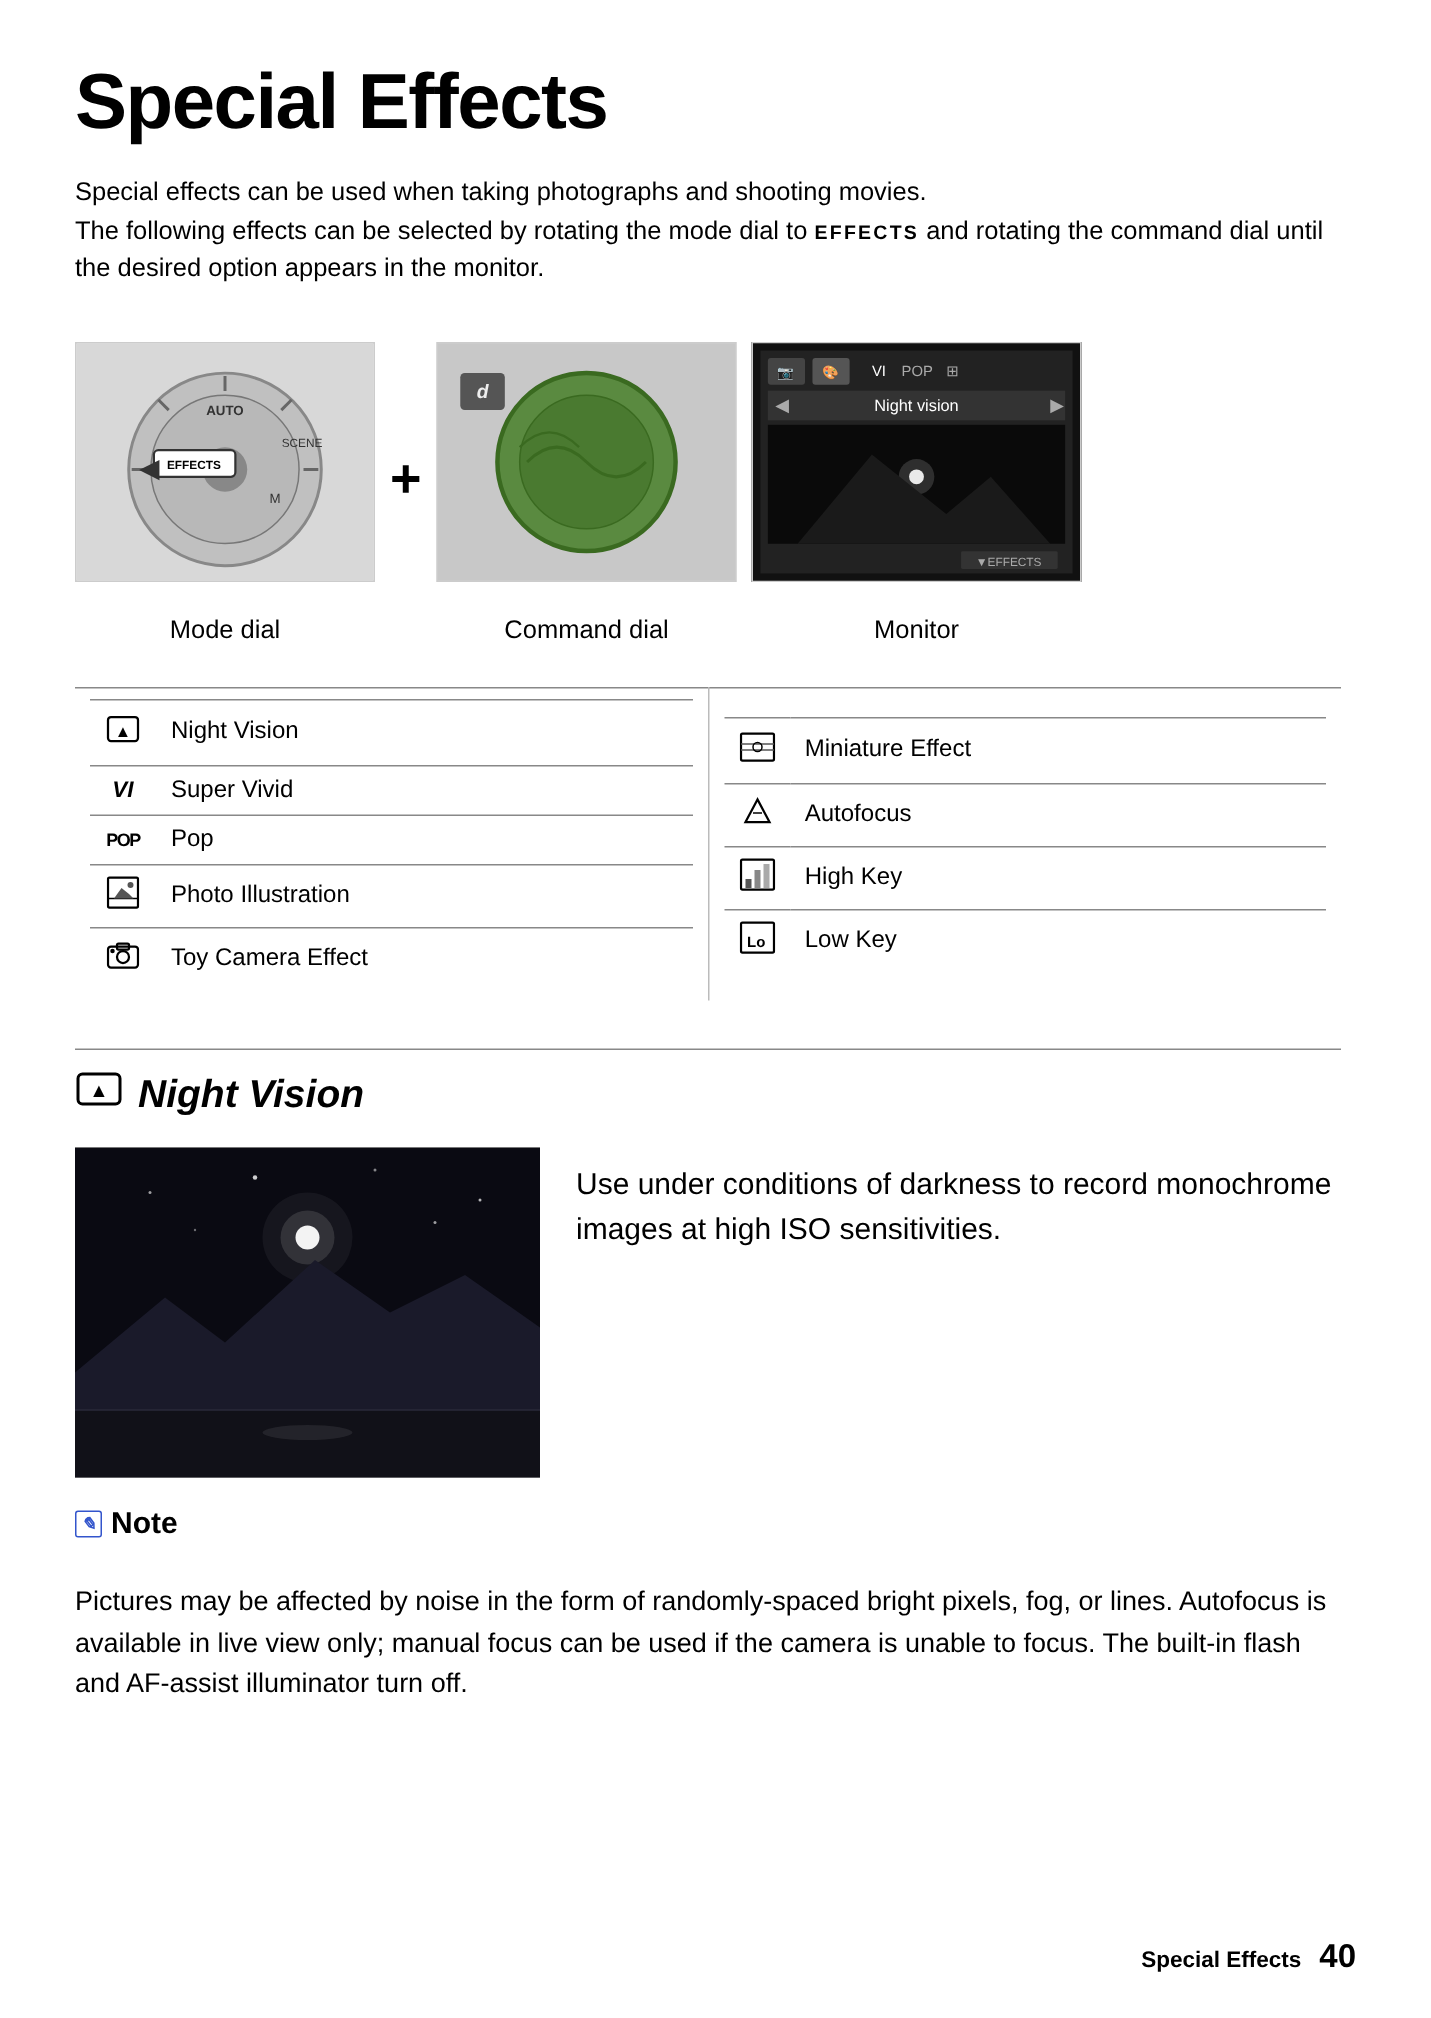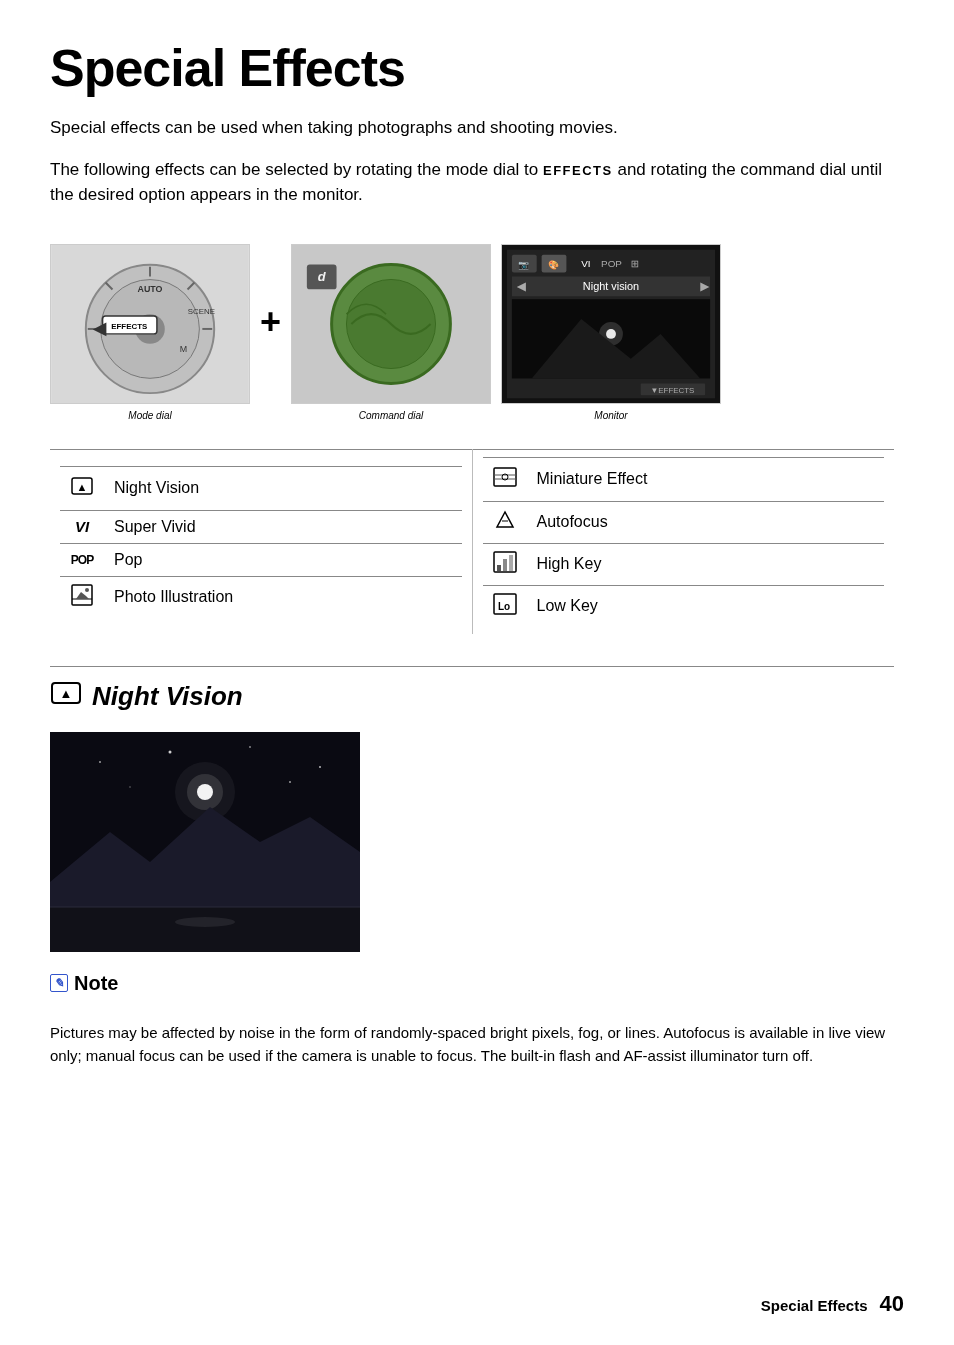--- a/index.html
+++ b/index.html
@@ -17,21 +17,20 @@
       font-size: 52px;
       font-weight: 900;
       line-height: 1.1;
       margin-bottom: 18px;
       letter-spacing: -1px;
     }
 
     .intro-text {
       font-size: 17px;
       line-height: 1.5;
-      margin-bottom: 16px;
     }
 
     .effects-intro {
       font-size: 17px;
       line-height: 1.5;
       margin-bottom: 36px;
     }
 
     
     .dials-row {
@@ -63,23 +62,22 @@
     }
     .dial-img.command-dial {
       background: #d0d0d0;
     }
     .dial-img.monitor-img {
       background: #111;
       color: #aaa;
       width: 220px;
     }
     .dial-label {
-      font-style: italic;
-      font-size: 10px;
-      margin-top: 6px;
+      font-size: 17px;
+      margin-top: 22px;
       color: #000;
     }
     .plus-sign {
       font-size: 36px;
       font-weight: bold;
       color: #000;
       margin-top: -20px;
     }
 
     
@@ -176,21 +174,21 @@
       align-items: center;
       justify-content: center;
       border-radius: 2px;
       font-size: 12px;
     }
     .note-label {
       font-weight: bold;
       font-size: 20px;
     }
     .note-text {
-      font-size: 15px;
+      font-size: 18px;
       line-height: 1.55;
       color: #000;
       margin-top: 26px;
     }
 
     
     .page-footer {
       position: absolute;
       bottom: 28px;
       right: 50px;
@@ -346,20 +344,31 @@
         <tr style="border-top:1px solid #bbb;">
           <td class="effect-icon">
             <svg width="22" height="22" viewBox="0 0 22 22">
                     <rect x="1" y="1" width="20" height="20" rx="1" fill="none" stroke="#000" stroke-width="1.5"></rect>
                     <line x1="1" y1="15" x2="21" y2="15" stroke="#000" stroke-width="1"></line>
                     <polygon points="5,15 10,8 15,12 18,15" fill="#555"></polygon>
                     <circle cx="16" cy="6" r="2" fill="#555"></circle>
                   </svg>
           </td>
           <td class="effect-name">Photo Illustration</td>
+        </tr>
+        <tr style="border-top:1px solid #bbb;">
+          <td class="effect-icon">
+            <svg width="22" height="22" viewBox="0 0 22 22">
+                    <rect x="1" y="5" width="20" height="14" rx="2" fill="none" stroke="#000" stroke-width="1.5"></rect>
+                    <circle cx="11" cy="12" r="4" fill="none" stroke="#000" stroke-width="1.5"></circle>
+                    <rect x="7" y="3" width="8" height="4" rx="1" fill="none" stroke="#000" stroke-width="1.5"></rect>
+                    <circle cx="4" cy="8" r="1.5" fill="#000"></circle>
+                  </svg>
+          </td>
+          <td class="effect-name">Toy Camera Effect</td>
         </tr>
       </tbody>
           </table>
     </td>
     <td class="col-right">
       <table style="width:100%; border-collapse:collapse;">
         <tbody>
               <tr>
           <td class="effect-icon">
             <svg width="24" height="24" viewBox="0 0 24 24">
@@ -434,20 +443,21 @@
       <circle cx="155" cy="60" r="30" fill="#fff" opacity="0.05"></circle>
 
       <polygon points="0,220 0,150 60,100 100,130 160,75 210,110 260,85 310,120 310,220" fill="#1a1a2a"></polygon>
 
       <rect x="0" y="175" width="310" height="45" fill="#111118"></rect>
       <line x1="0" y1="175" x2="310" y2="175" stroke="#2a2a3a" stroke-width="1"></line>
 
       <ellipse cx="155" cy="190" rx="30" ry="5" fill="#fff" opacity="0.08"></ellipse>
     </svg>
   </div>
+  <p class="night-vision-text">Use under conditions of darkness to record monochrome images at high ISO sensitivities.</p>
 </div>
 
 <div class="note-section">
   <div class="note-header">
     <span class="note-icon">✎</span>
     <span class="note-label">Note</span>
   </div>
   <p class="note-text">Pictures may be affected by noise in the form of randomly-spaced bright pixels, fog, or lines.  Autofocus is available in live view only; manual focus can be used if the camera is unable to focus.  The built-in flash and AF-assist illuminator turn off.</p>
 </div>
 

